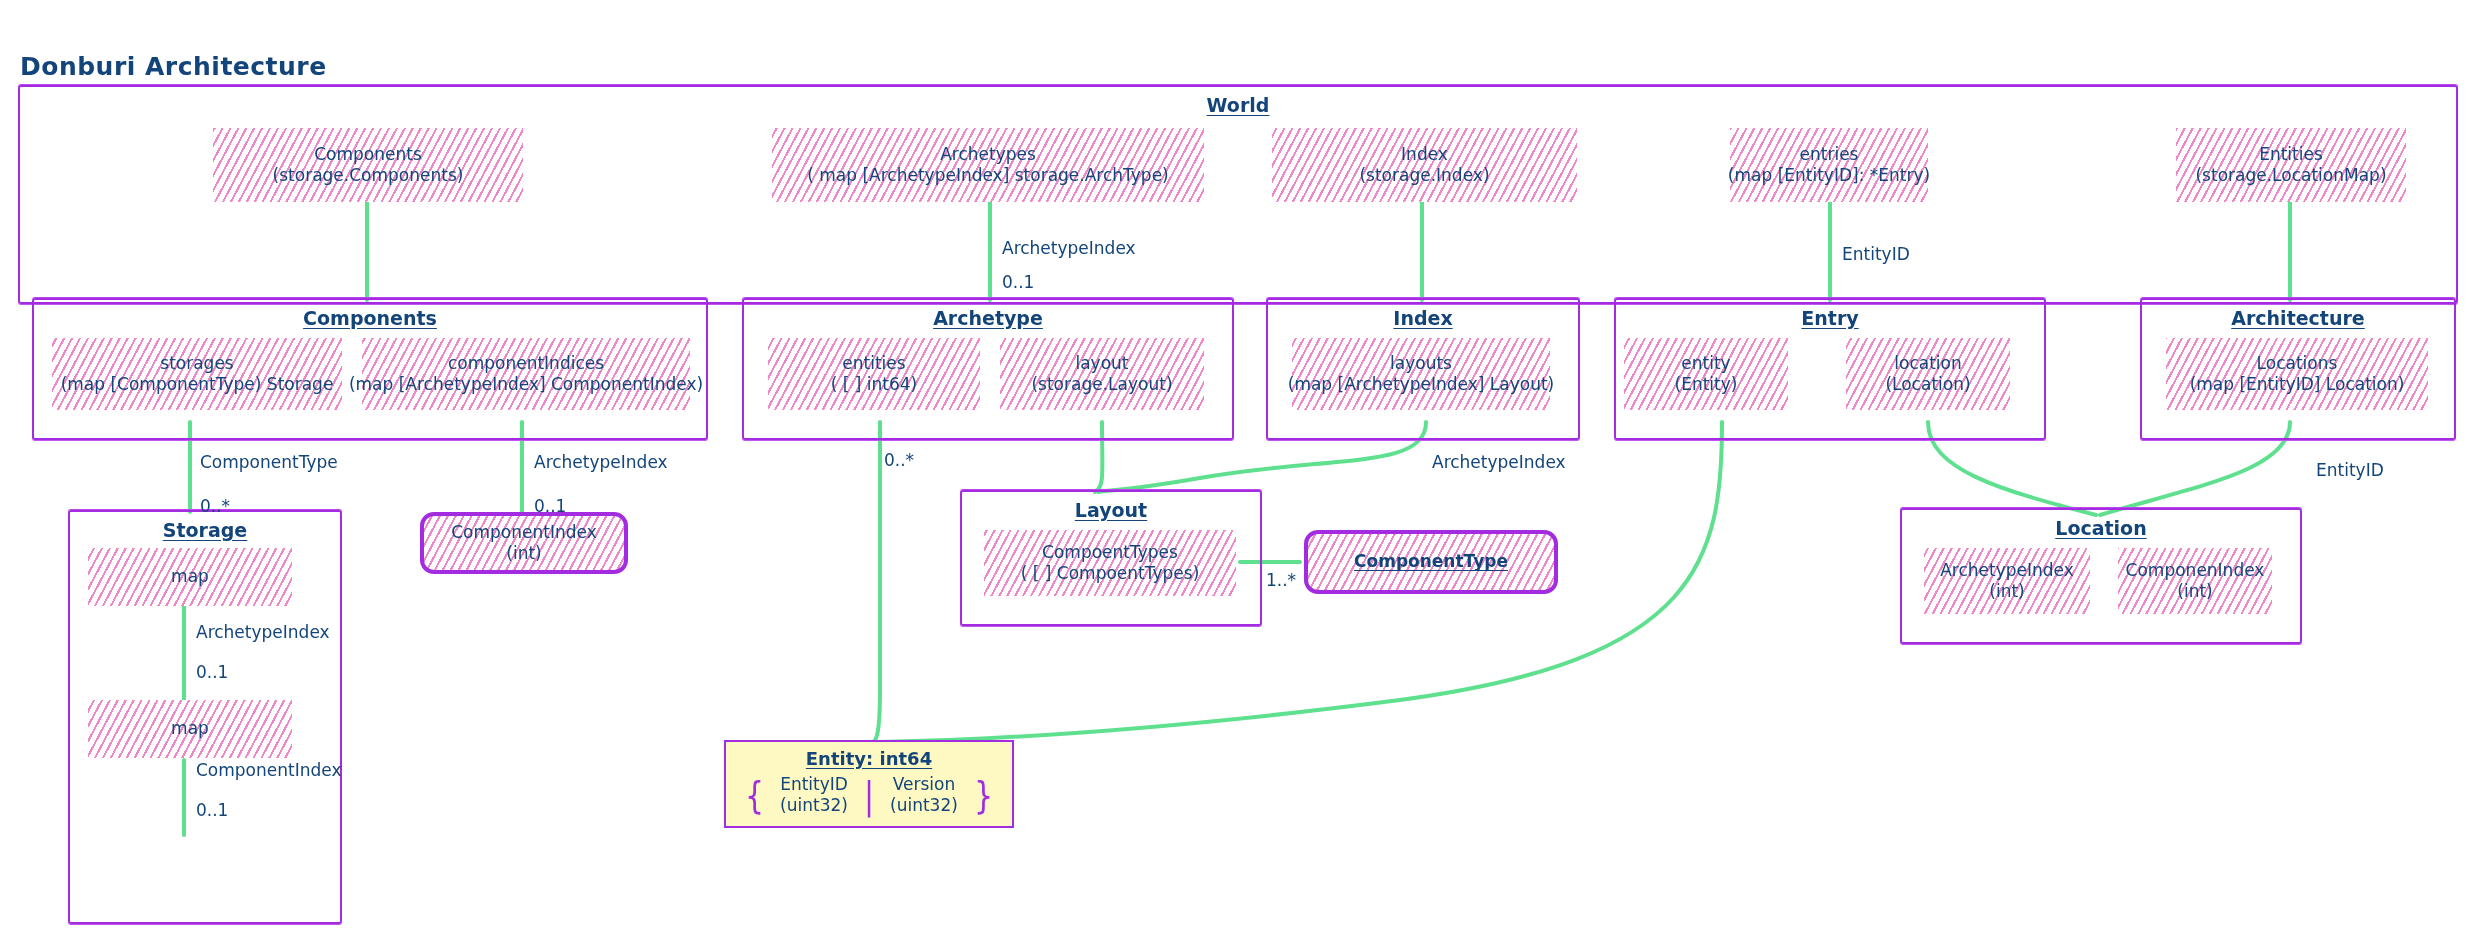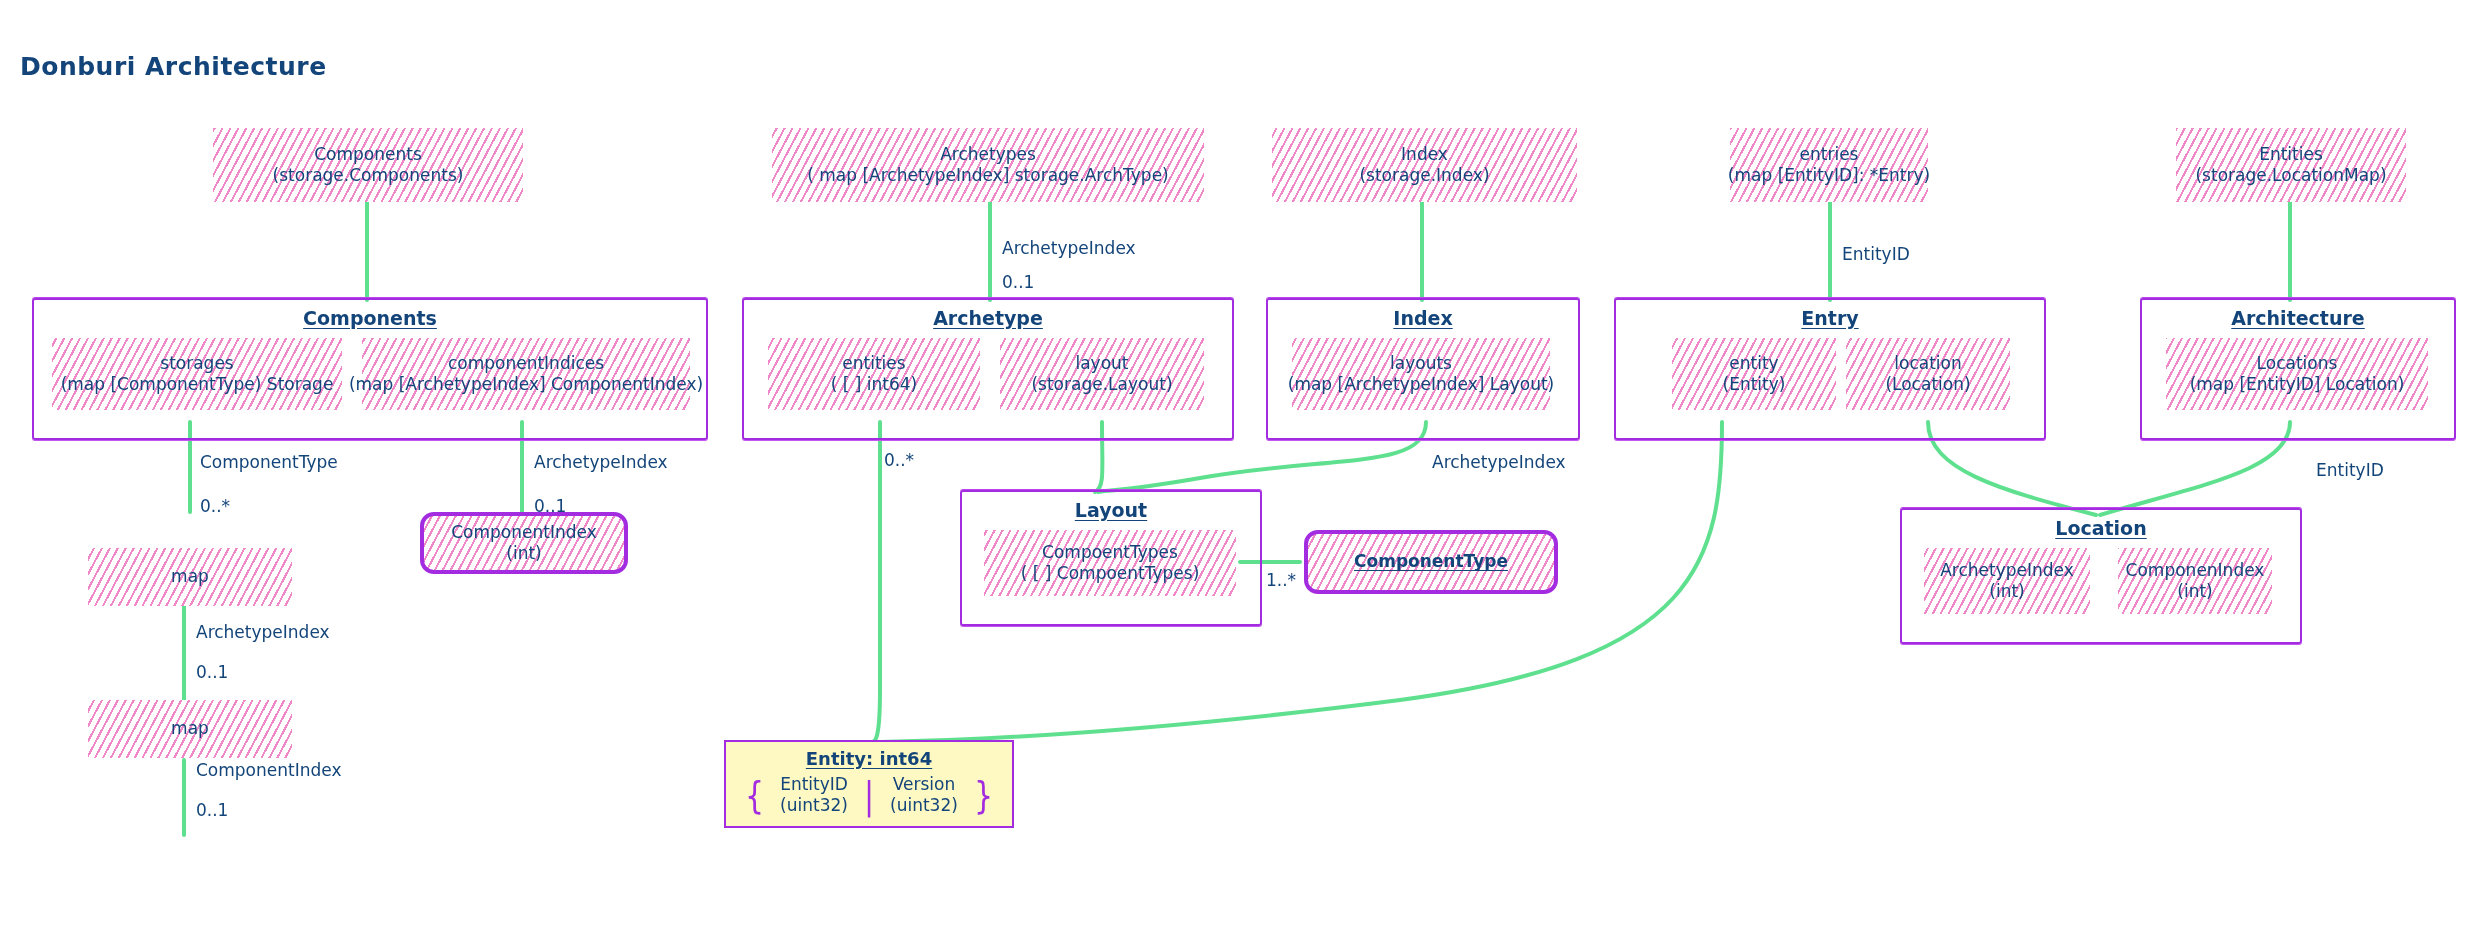--- a/index.html
+++ b/index.html
@@ -129,20 +129,23 @@
       <path d="M1240,562 L1300,562"></path>
 
       <path d="M1928,422 C1928,470 2000,490 2096,515"></path>
 
       <path d="M2290,422 C2290,470 2200,485 2100,515"></path>
 
       <path d="M1722,422 C1722,560 1700,660 1400,700 C1150,732 980,740 880,742"></path>
     </g>
   </svg>
 
+  <div class="container" style="left:18px;top:85px;width:2436px;height:215px;">
+    <div class="ctitle">World</div>
+  </div>
 
   <div class="attr" style="left:213px;top:128px;width:310px;height:74px;">
     <div class="l1">Components</div>
     <div class="l2">(storage.Components)</div>
   </div>
 
   <div class="attr" style="left:772px;top:128px;width:432px;height:74px;">
     <div class="l1">Archetypes</div>
     <div class="l2">( map [ArchetypeIndex] storage.ArchType)</div>
   </div>
@@ -196,39 +199,42 @@
 
   <div class="attr" style="left:1292px;top:338px;width:258px;height:72px;">
     <div class="l1">layouts</div>
     <div class="l2">(map [ArchetypeIndex] Layout)</div>
   </div>
 
   <div class="container" style="left:1614px;top:298px;width:428px;height:138px;">
     <div class="ctitle">Entry</div>
   </div>
 
-  <div class="attr" style="left:1672px;top:338px;width:164px;height:72px;text-align:center;">
+  <div class="attr" style="left:1624px;top:338px;width:164px;height:72px;text-align:center;">
     <div class="l1">entity</div>
     <div class="l2">(Entity)</div>
   </div>
 
   <div class="attr" style="left:1846px;top:338px;width:164px;height:72px;">
     <div class="l1">location</div>
     <div class="l2">(Location)</div>
   </div>
 
   <div class="container" style="left:2140px;top:298px;width:312px;height:138px;">
     <div class="ctitle">Architecture</div>
   </div>
 
   <div class="attr" style="left:2166px;top:338px;width:262px;height:72px;">
     <div class="l1">Locations</div>
     <div class="l2">(map [EntityID] Location)</div>
   </div>
 
+  <div class="container" style="left:68px;top:510px;width:270px;height:410px;">
+    <div class="ctitle">Storage</div>
+  </div>
 
   <div class="attr" style="left:88px;top:548px;width:204px;height:58px;">
     <div class="l1">map</div>
   </div>
 
   <div class="attr" style="left:88px;top:700px;width:204px;height:58px;">
     <div class="l1">map</div>
   </div>
 
 

